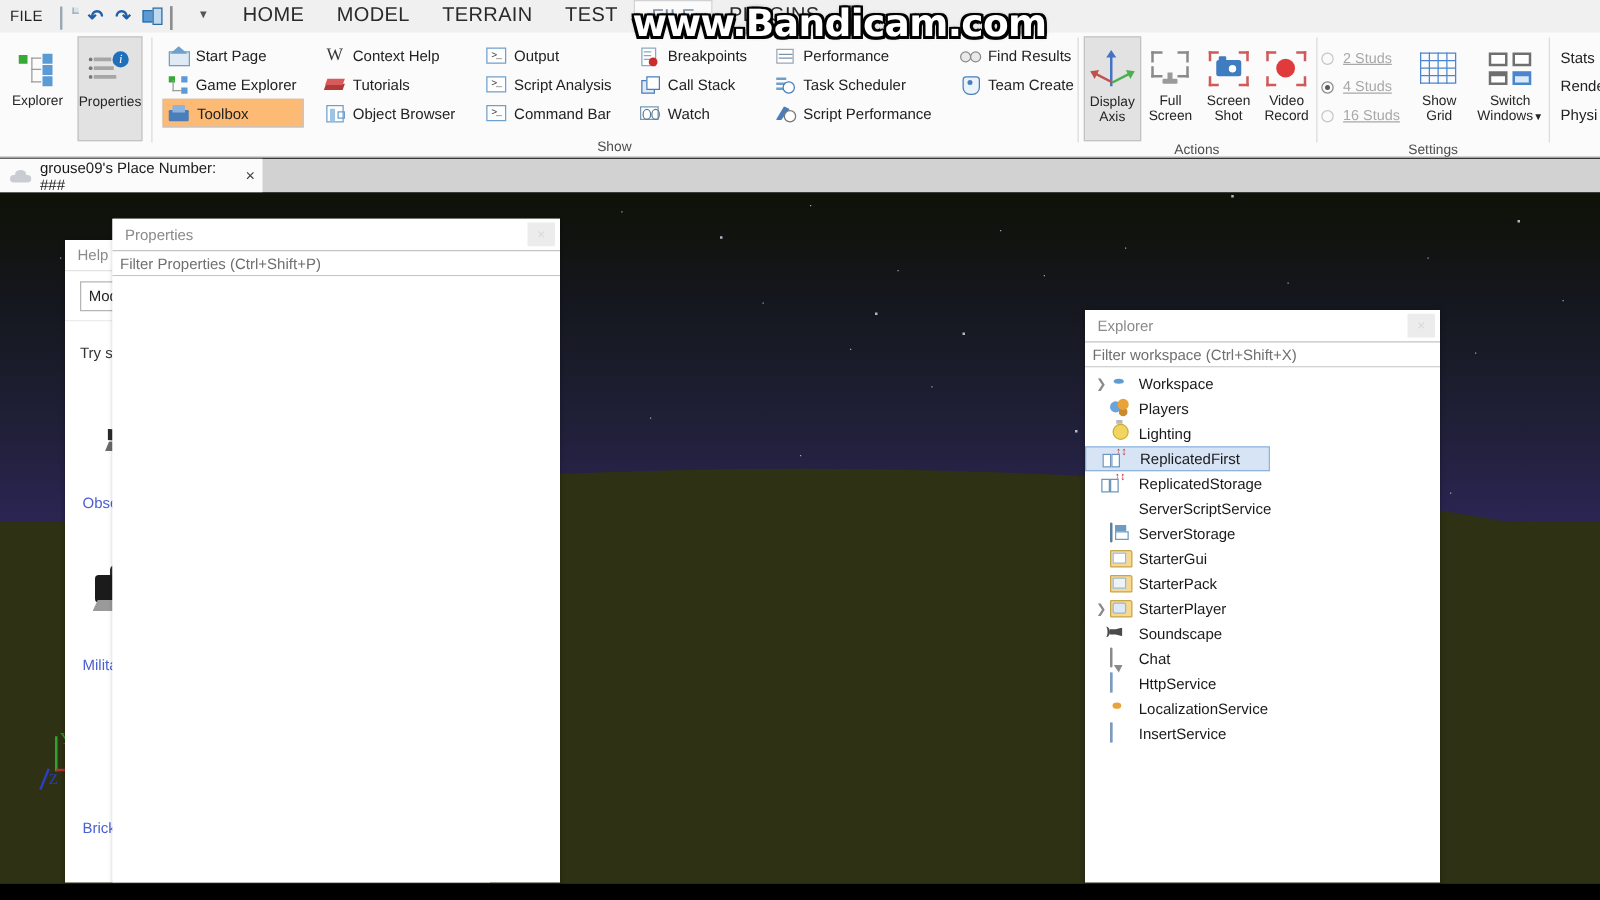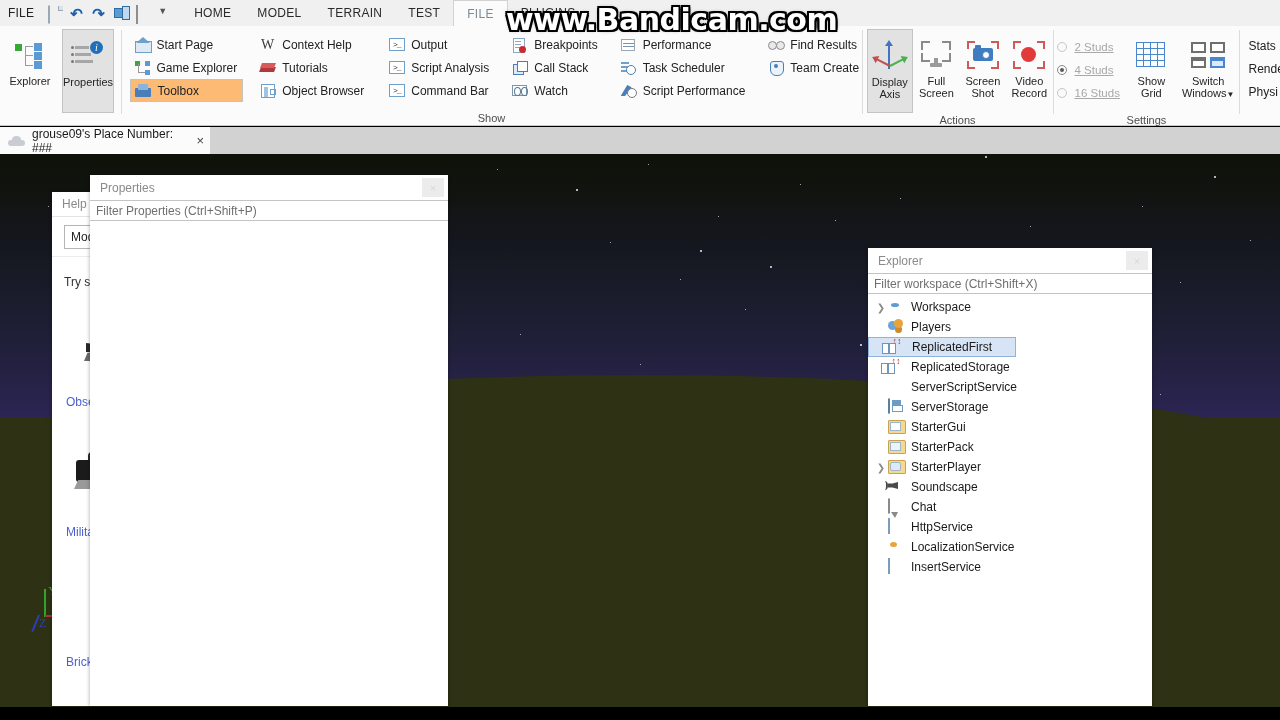--- a/index.html
+++ b/index.html
@@ -37,21 +37,21 @@
   .ic-widget:before { content:""; position:absolute; left:0; top:2px; width:7px; height:8px;
       background:#5b9bd5; border:1px solid #2e6da4; }
   .ic-widget:after { content:""; position:absolute; left:8px; top:0px; width:6px; height:12px;
       background:#bfd9ef; border:1px solid #2e6da4; }
   .ic-square { width: 13px; height: 13px; background: #b4b4b4; border: 1px solid #8e8e8e; }
   .ic-caret { font-size: 9px; color: #555; }
 
   .tabs { display: flex; align-items: stretch; height: 26px; margin-left: 8px; }
   .tab {
     display: flex; align-items: center; padding: 0 13px;
-    font-size: 12px; color: #2a2a2a; letter-spacing: .3px;
+    font-size: 16px; color: #2a2a2a; letter-spacing: .3px;
     cursor: default;
   }
   .tab.active {
     background: #fbfbfb; color: #7a8b9c;
     border-left: 1px solid #d2d2d2; border-right: 1px solid #d2d2d2;
     border-top: 1px solid #d2d2d2;
   }
 
   .ribbon-body { position: absolute; left: 0; top: 26px; width: 1280px; height: 100px; display: flex; }
 
@@ -908,20 +908,25 @@
         <span class="ticon"><span class="ti-workspace"></span></span>
         <span class="tlabel">Workspace</span>
       </div>
 
       <div class="trow">
         <span class="twist"></span>
         <span class="ticon"><span class="ti-players"></span></span>
         <span class="tlabel">Players</span>
       </div>
 
+      <div class="trow">
+        <span class="twist"></span>
+        <span class="ticon"><span class="ti-lighting"></span></span>
+        <span class="tlabel">Lighting</span>
+      </div>
 
       <div class="trow sel">
         <span class="twist"></span>
         <span class="ticon"><span class="ti-repl"><i class="a">↕↕</i><i class="l"></i><i class="r"></i></span></span>
         <span class="tlabel">ReplicatedFirst</span>
       </div>
 
       <div class="trow">
         <span class="twist"></span>
         <span class="ticon"><span class="ti-repl"><i class="a">↕↕</i><i class="l"></i><i class="r"></i></span></span>

